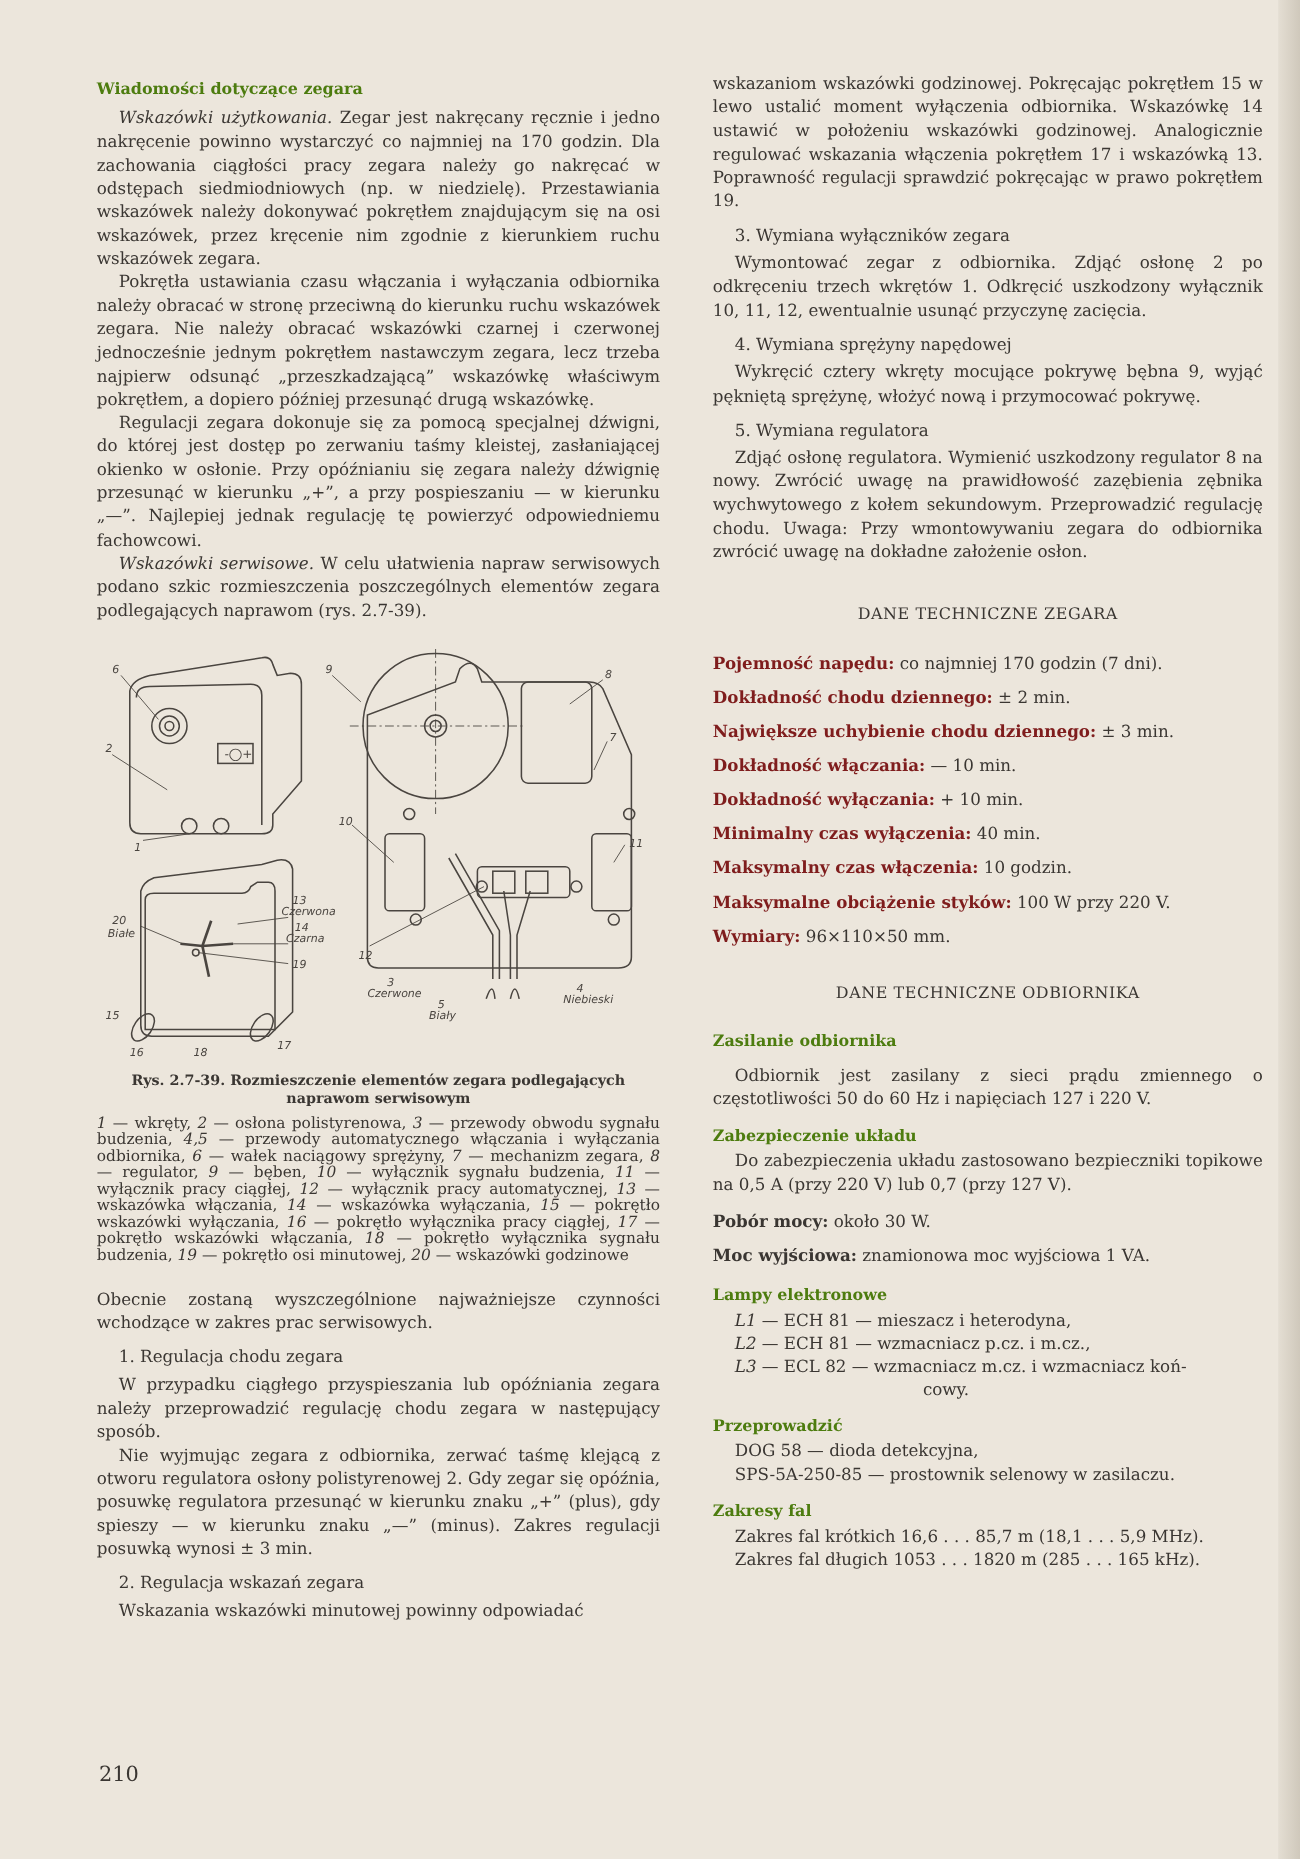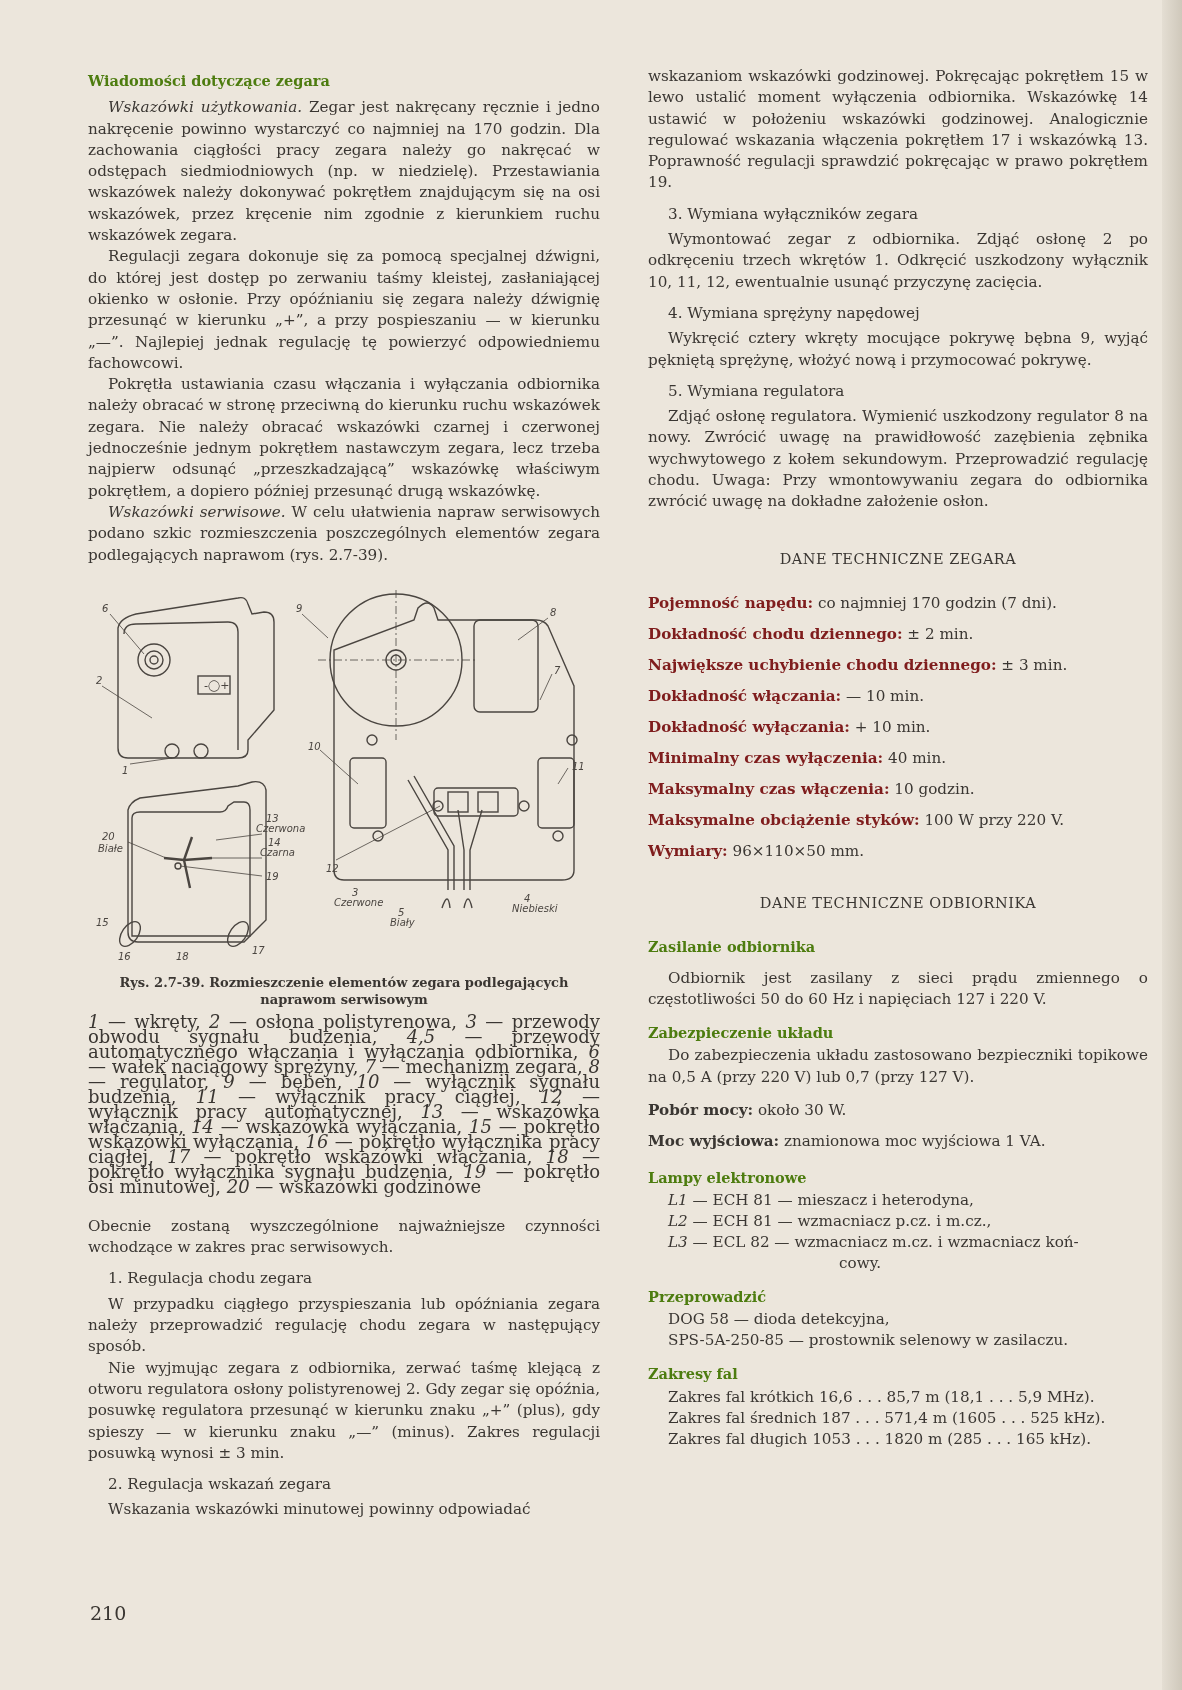--- a/index.html
+++ b/index.html
@@ -18,38 +18,38 @@
   .right { left: 648px; top: 66px; width: 500px; }
   p { margin: 0; text-align: justify; }
   .indent { text-indent: 20px; }
   .h-bold { font-weight: bold; font-size: 14.5px; margin-bottom: 6px; color: #4d7c0f; }
   em, .it { font-style: italic; }
   .sub-h { margin: 10px 0 4px 20px; }
   .center-h { text-align: center; letter-spacing: 0.5px; font-size: 14.5px; }
   .spec { margin: 0; line-height: 31px; }
   .spec b { color: #7f1d1d; }
   .caption-title { text-align: center; font-weight: bold; font-size: 13px; line-height: 17px; margin-top: 4px; }
-  .caption-body { font-size: 18px; line-height: 15px; text-align: justify; margin-top: 6px; }
+  .caption-body { font-size: 14px; line-height: 15px; text-align: justify; margin-top: 6px; }
   .figure { width: 512px; height: 380px; margin-top: 24px; position: relative; }
   .figure svg { width: 512px; height: 380px; }
   .fig-lbl { font-family: "DejaVu Sans", sans-serif; font-style: italic; font-size: 10px; fill: #4a4540; }
   .list-line { padding-left: 20px; line-height: 21px; }
   .page-number { position: absolute; left: 90px; top: 1602px; font-size: 19px; }
   .wrap-indent { padding-left: 191px; }
 </style>
 </head>
 <body>
 
 <div class="page-edge"></div>
 
 <div class="col left">
   <div class="h-bold">Wiadomości dotyczące zegara</div>
   <p class="indent"><em>Wskazówki użytkowania.</em><span> Zegar jest nakręcany ręcznie i jedno nakręcenie powinno wystarczyć co najmniej na 170 godzin. Dla zachowania ciągłości pracy zegara należy go nakręcać w odstępach siedmiodniowych (np. w niedzielę). Przestawiania wskazówek należy dokonywać pokrętłem znajdującym się na osi wskazówek, przez kręcenie nim zgodnie z kierunkiem ruchu wskazówek zegara.</span></p>
+  <p class="indent">Pokrętła ustawiania czasu włączania i wyłączania odbiornika należy obracać w stronę przeciwną do kierunku ruchu wskazówek zegara. Nie należy obracać wskazówki czarnej i czerwonej jednocześnie jednym pokrętłem nastawczym zegara, lecz trzeba najpierw odsunąć „przeszkadzającą” wskazówkę właściwym pokrętłem, a dopiero później przesunąć drugą wskazówkę.</p>
   <p class="indent">Regulacji zegara dokonuje się za pomocą specjalnej dźwigni, do której jest dostęp po zerwaniu taśmy kleistej, zasłaniającej okienko w osłonie. Przy opóźnianiu się zegara należy dźwignię przesunąć w kierunku „+”, a przy pospieszaniu — w kierunku „—”. Najlepiej jednak regulację tę powierzyć odpowiedniemu fachowcowi.</p>
-  <p class="indent">Pokrętła ustawiania czasu włączania i wyłączania odbiornika należy obracać w stronę przeciwną do kierunku ruchu wskazówek zegara. Nie należy obracać wskazówki czarnej i czerwonej jednocześnie jednym pokrętłem nastawczym zegara, lecz trzeba najpierw odsunąć „przeszkadzającą” wskazówkę właściwym pokrętłem, a dopiero później przesunąć drugą wskazówkę.</p>
   <p class="indent"><em>Wskazówki serwisowe.</em><span> W celu ułatwienia napraw serwisowych podano szkic rozmieszczenia poszczególnych elementów zegara podlegających naprawom (rys. 2.7-39).</span></p>
 
   <div class="figure">
     <svg viewBox="0 0 512 380">
       <g fill="none" stroke="#4a4540" stroke-width="1.4">
 
         <path d="M30 38 Q32 28 48 24 L150 8 Q158 6 160 14 L164 24 L176 22 Q186 22 186 32 L186 120 L160 150 L160 160 Q160 168 150 168 L40 168 Q30 168 30 158 Z"></path>
         <path d="M36 44 Q36 34 48 34 L140 32 Q150 32 150 42 L150 160"></path>
         <circle cx="66" cy="70" r="16"></circle>
           <circle cx="66" cy="70" r="9"></circle>
@@ -190,18 +190,17 @@
 
   <div class="h-bold" style="margin-top:12px;margin-bottom:2px">Przeprowadzić</div>
   <div id="semis">
       <div class="list-line">DOG 58 — dioda detekcyjna,</div>
       <div class="list-line">SPS-5A-250-85 — prostownik selenowy w zasilaczu.</div>
     </div>
 
   <div class="h-bold" style="margin-top:12px;margin-bottom:2px">Zakresy fal</div>
   <div id="bands">
       <div class="list-line">Zakres fal krótkich 16,6 . . . 85,7 m (18,1 . . . 5,9 MHz).</div>
-      <div class="list-line">Zakres fal średnich 187 . . . 571,4 m (1605 . . . 525 kHz).</div>
       <div class="list-line">Zakres fal długich 1053 . . . 1820 m (285 . . . 165 kHz).</div>
     </div>
 </div>
 
 <div class="page-number">210</div>
 
 </body></html>

